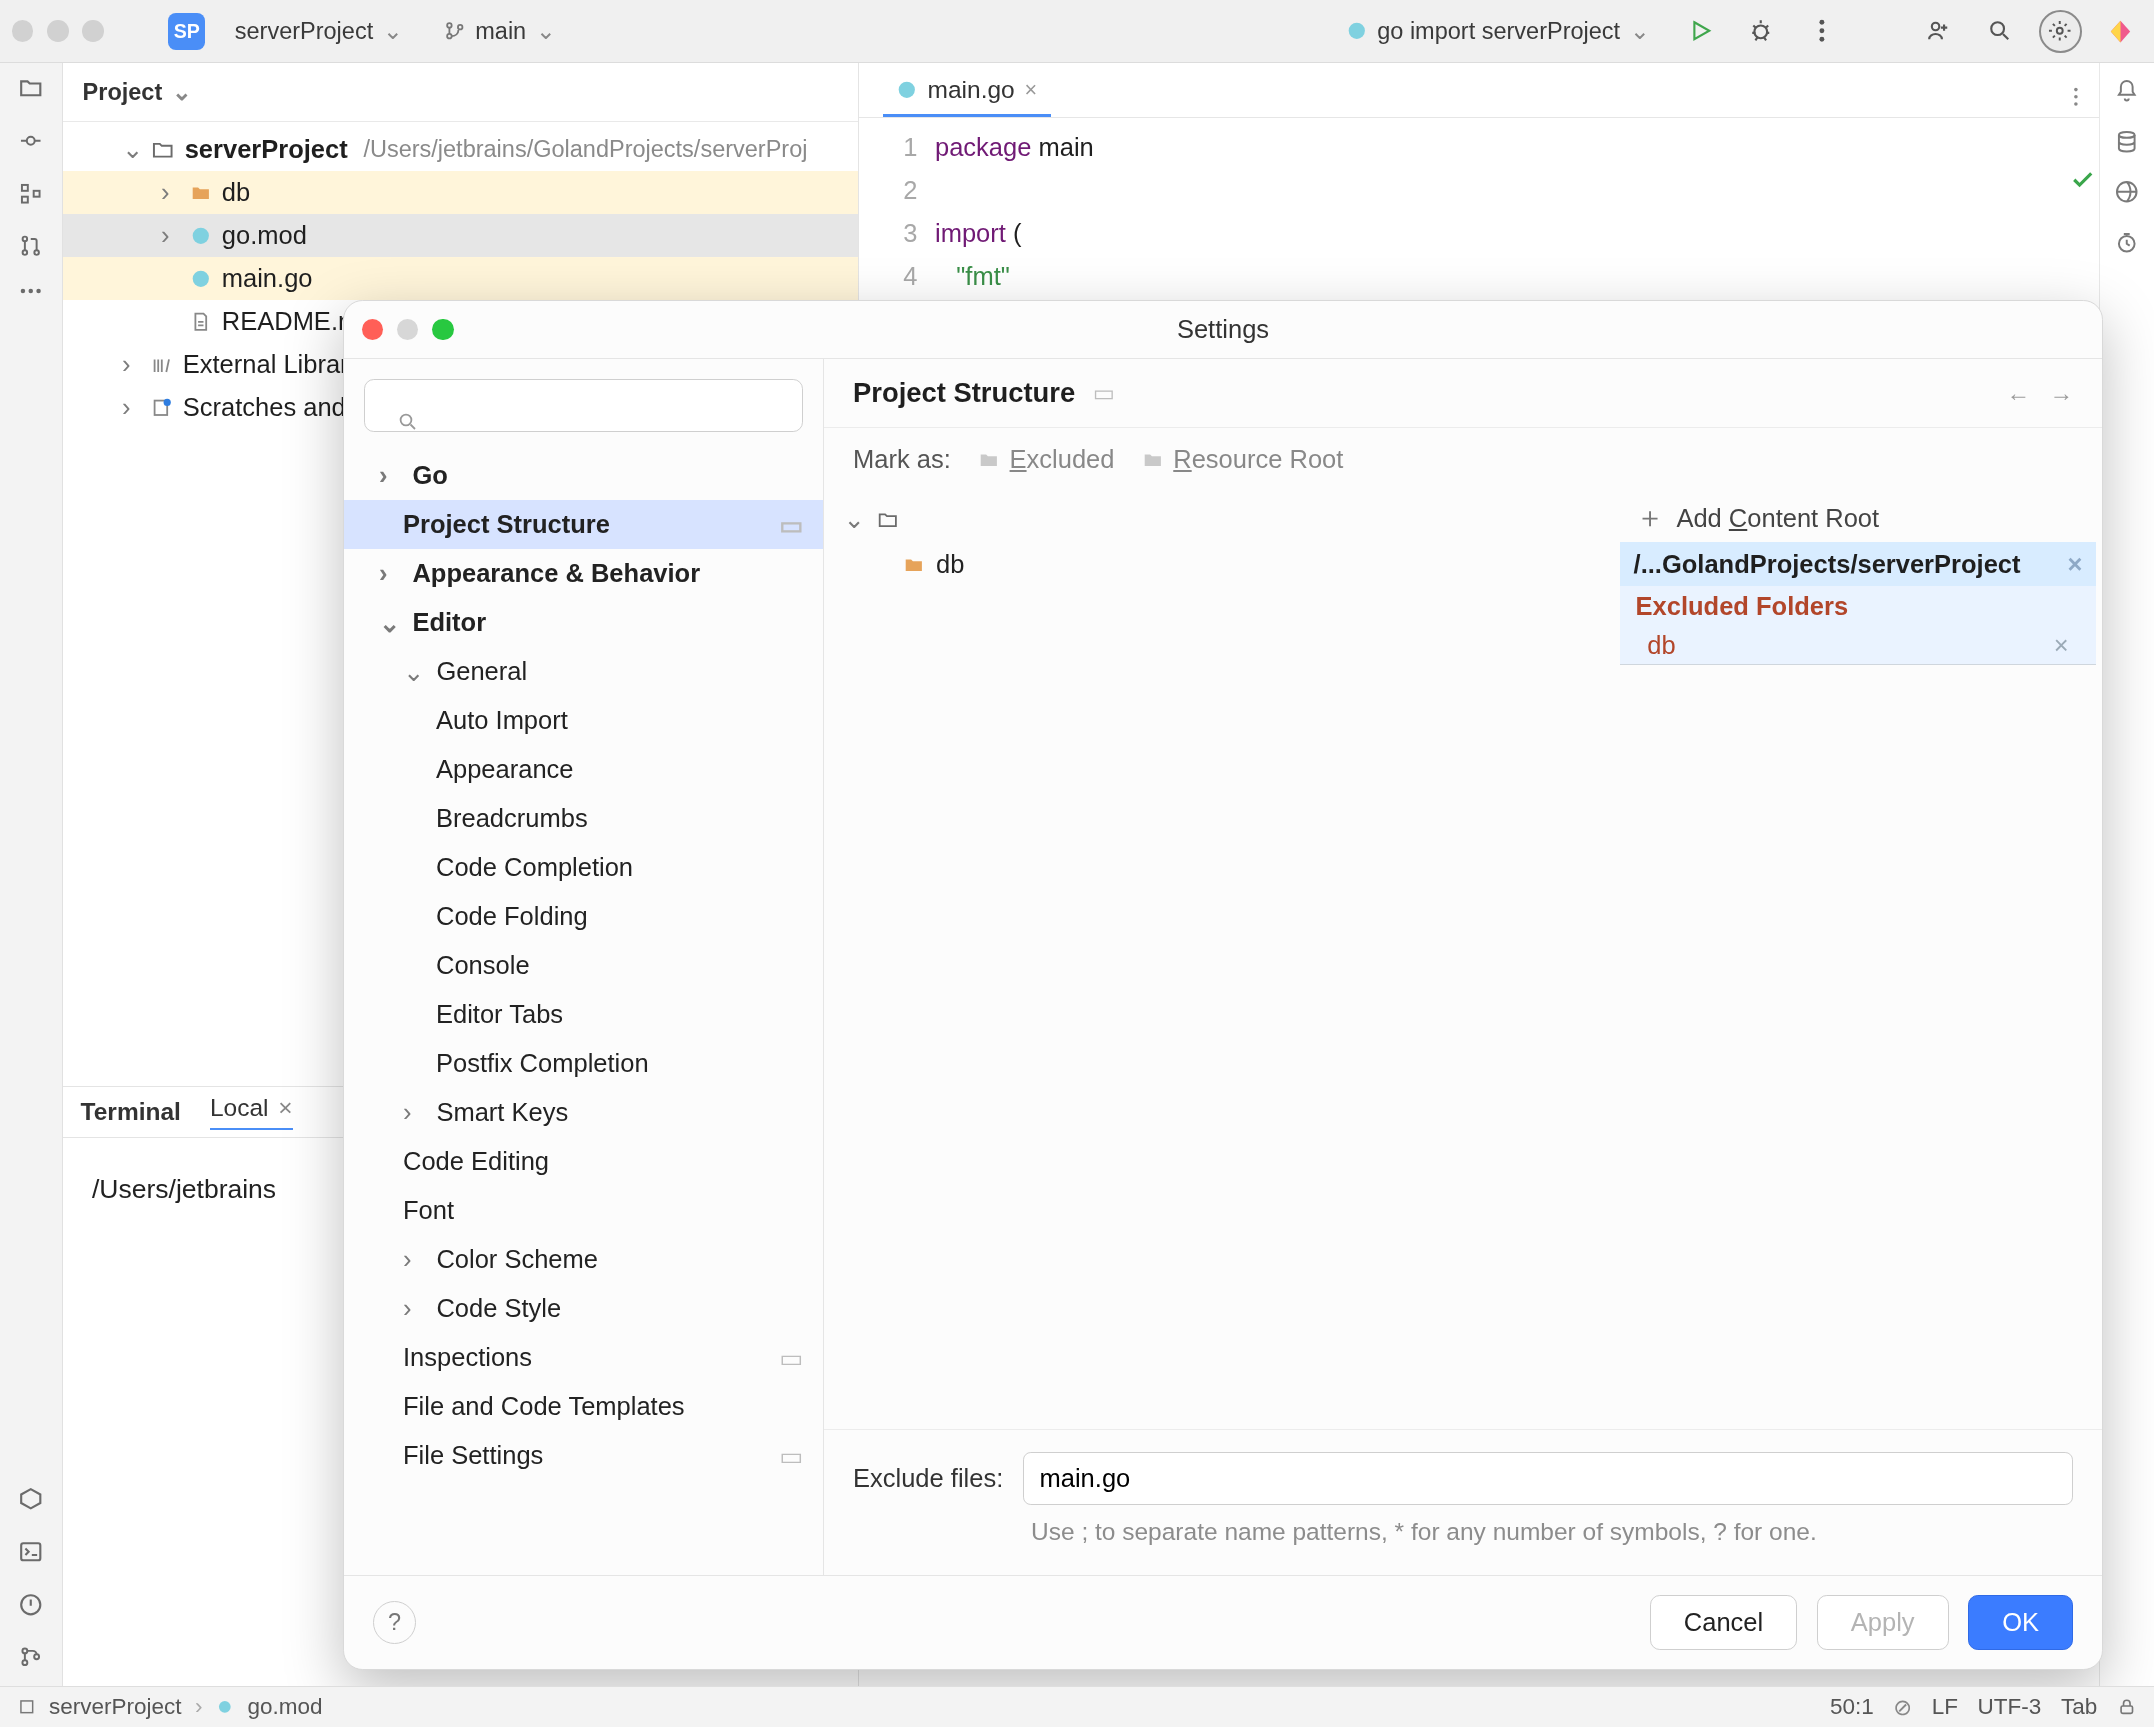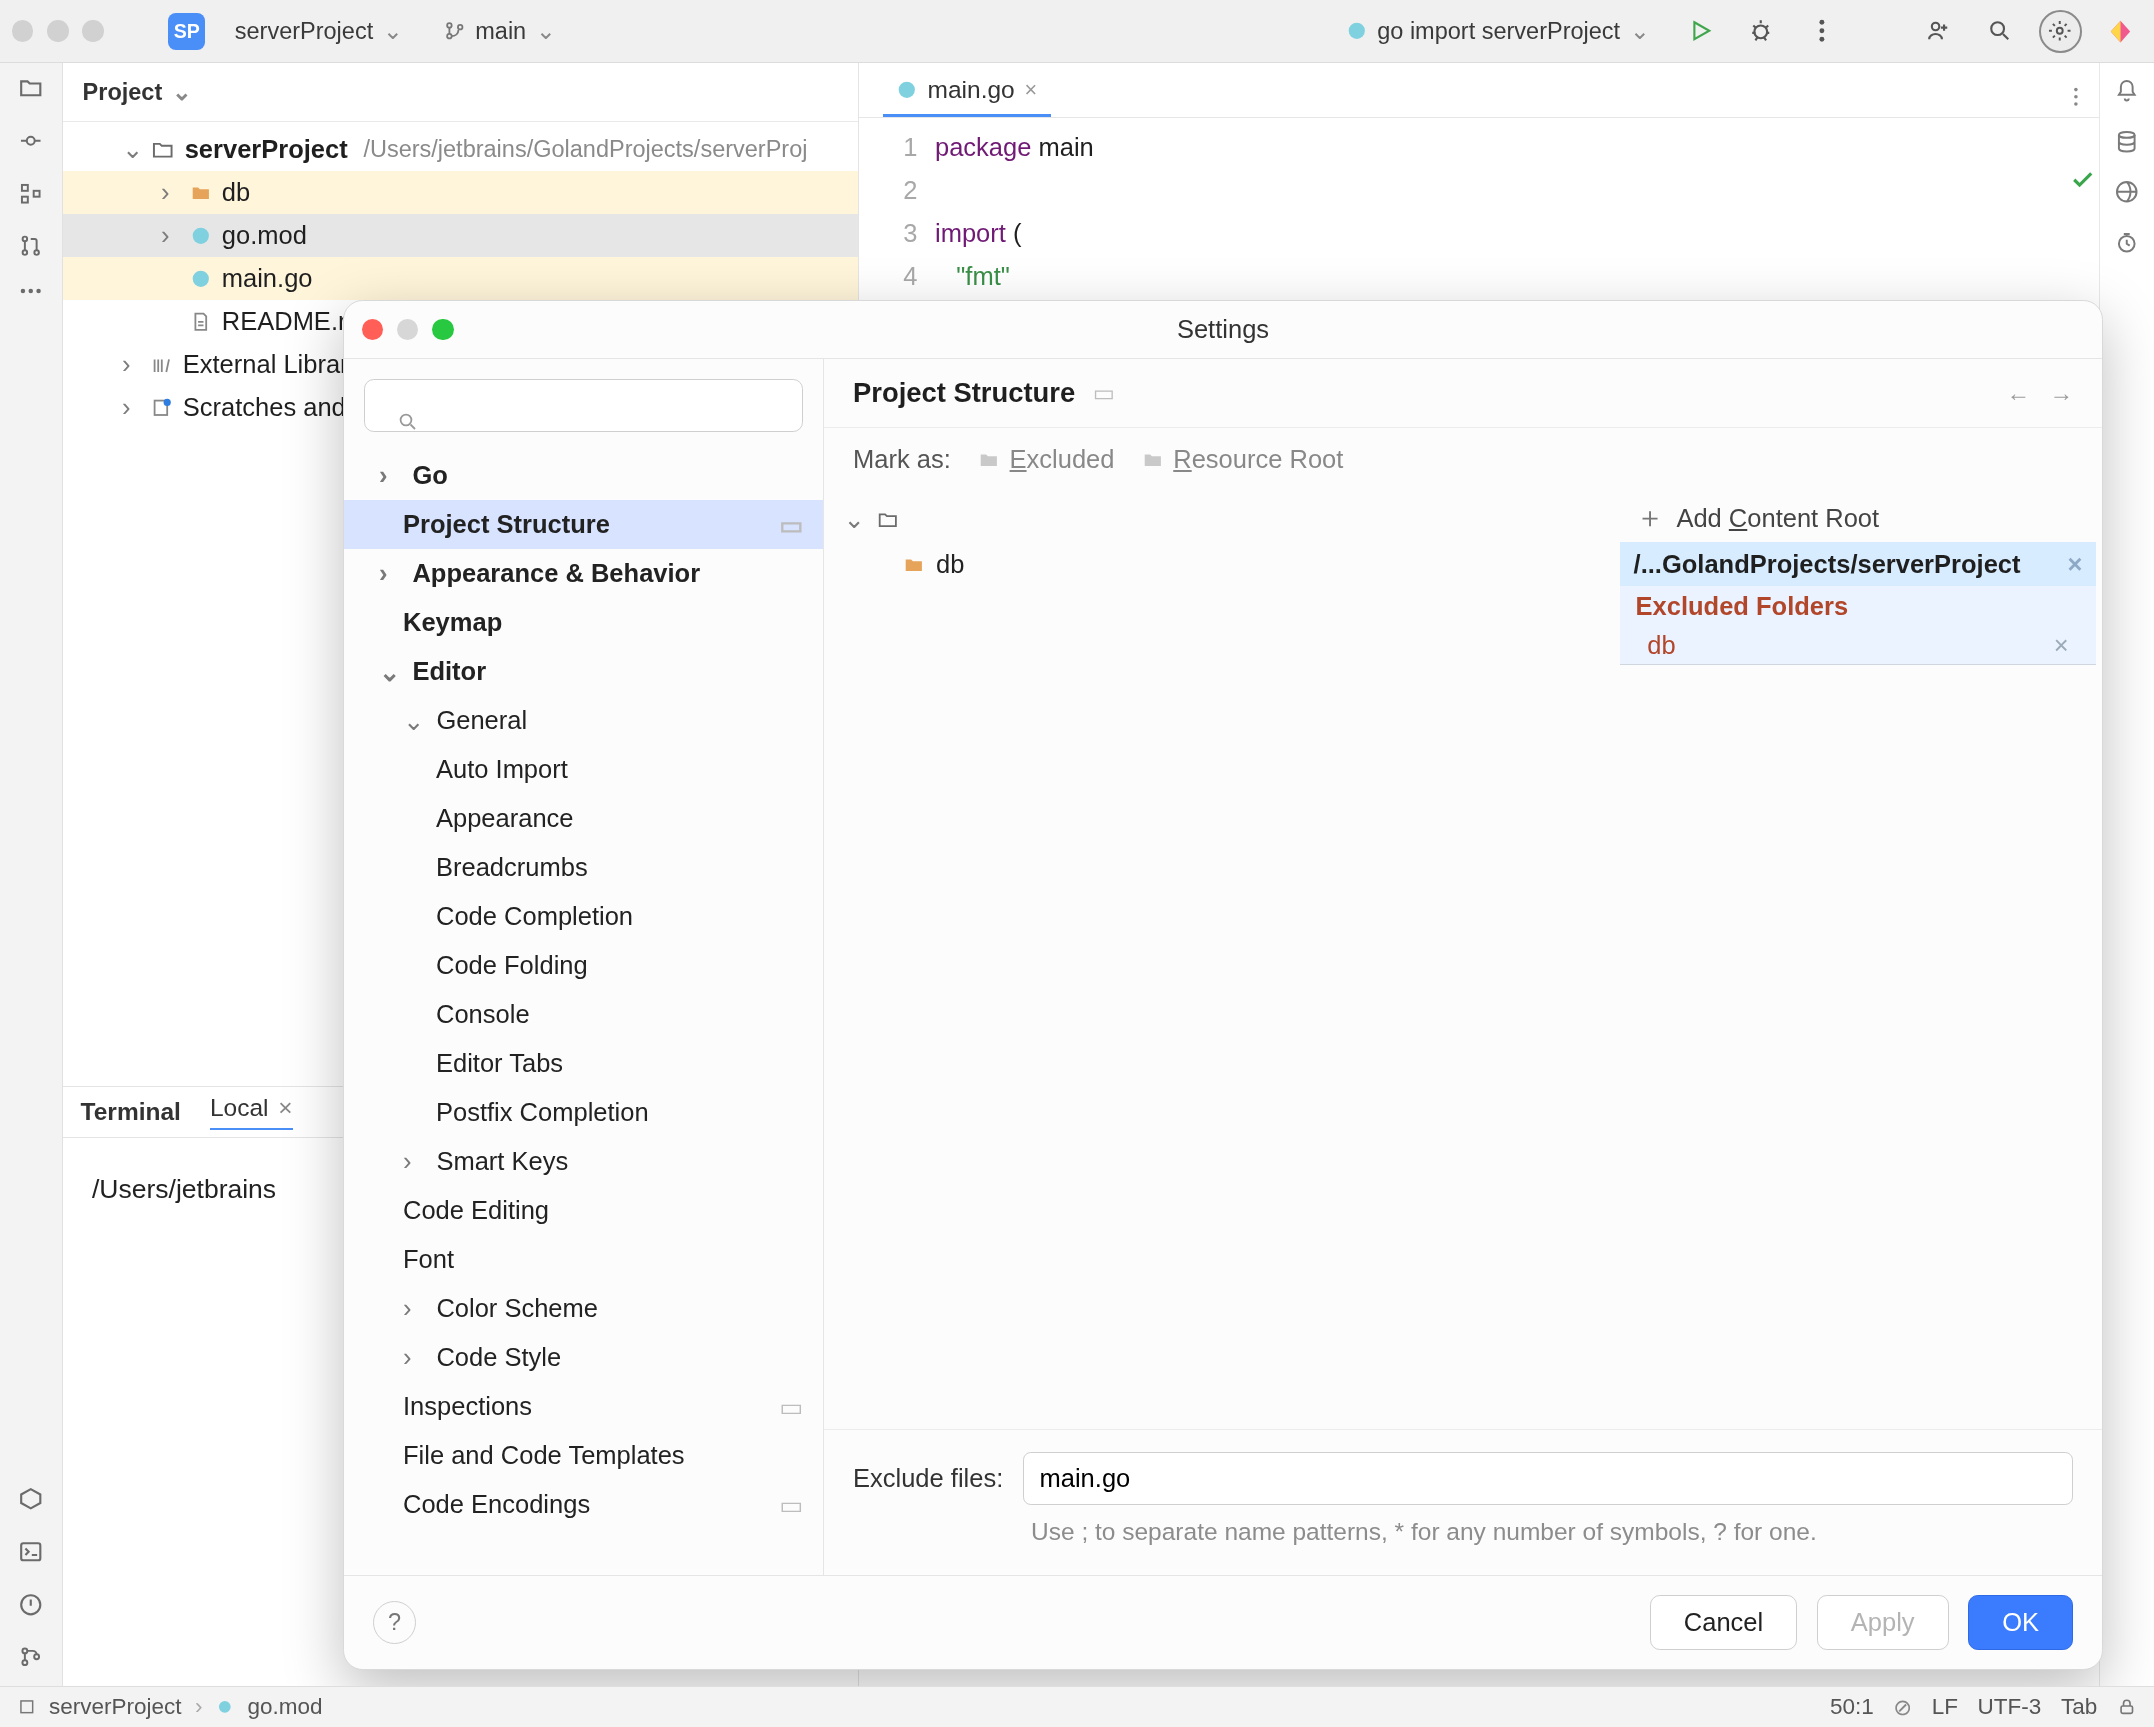--- a/index.html
+++ b/index.html
@@ -416,23 +416,20 @@
             <span>Go</span>
           </div>
         <div class="cat-row bold sel lvl1">
             <span>Project Structure</span>
             <span class="dot">▭</span>
           </div>
         <div class="cat-row bold">
             <span class="chev">›</span>
             <span>Appearance &amp; Behavior</span>
           </div>
-        <div class="cat-row bold lvl1">
-            <span>Keymap</span>
-          </div>
         <div class="cat-row bold">
             <span class="chev">⌄</span>
             <span>Editor</span>
           </div>
         <div class="cat-row lvl1">
             <span class="chev">⌄</span>
             <span>General</span>
           </div>
         <div class="cat-row lvl2">
             <span>Auto Import</span>
@@ -477,21 +474,21 @@
             <span>Code Style</span>
           </div>
         <div class="cat-row lvl1">
             <span>Inspections</span>
             <span class="dot">▭</span>
           </div>
         <div class="cat-row lvl1">
             <span>File and Code Templates</span>
           </div>
         <div class="cat-row lvl1">
-            <span>Code Encodings</span>
+            <span>File Settings</span>
             <span class="dot">▭</span>
           </div>
       </div>
     </div>
     <div class="settings-right">
       <div class="ps-head">
         <span class="title">Project Structure</span>
         <span style="color:#bdbdbd">▭</span>
         <div class="nav">
           <span>←</span>

